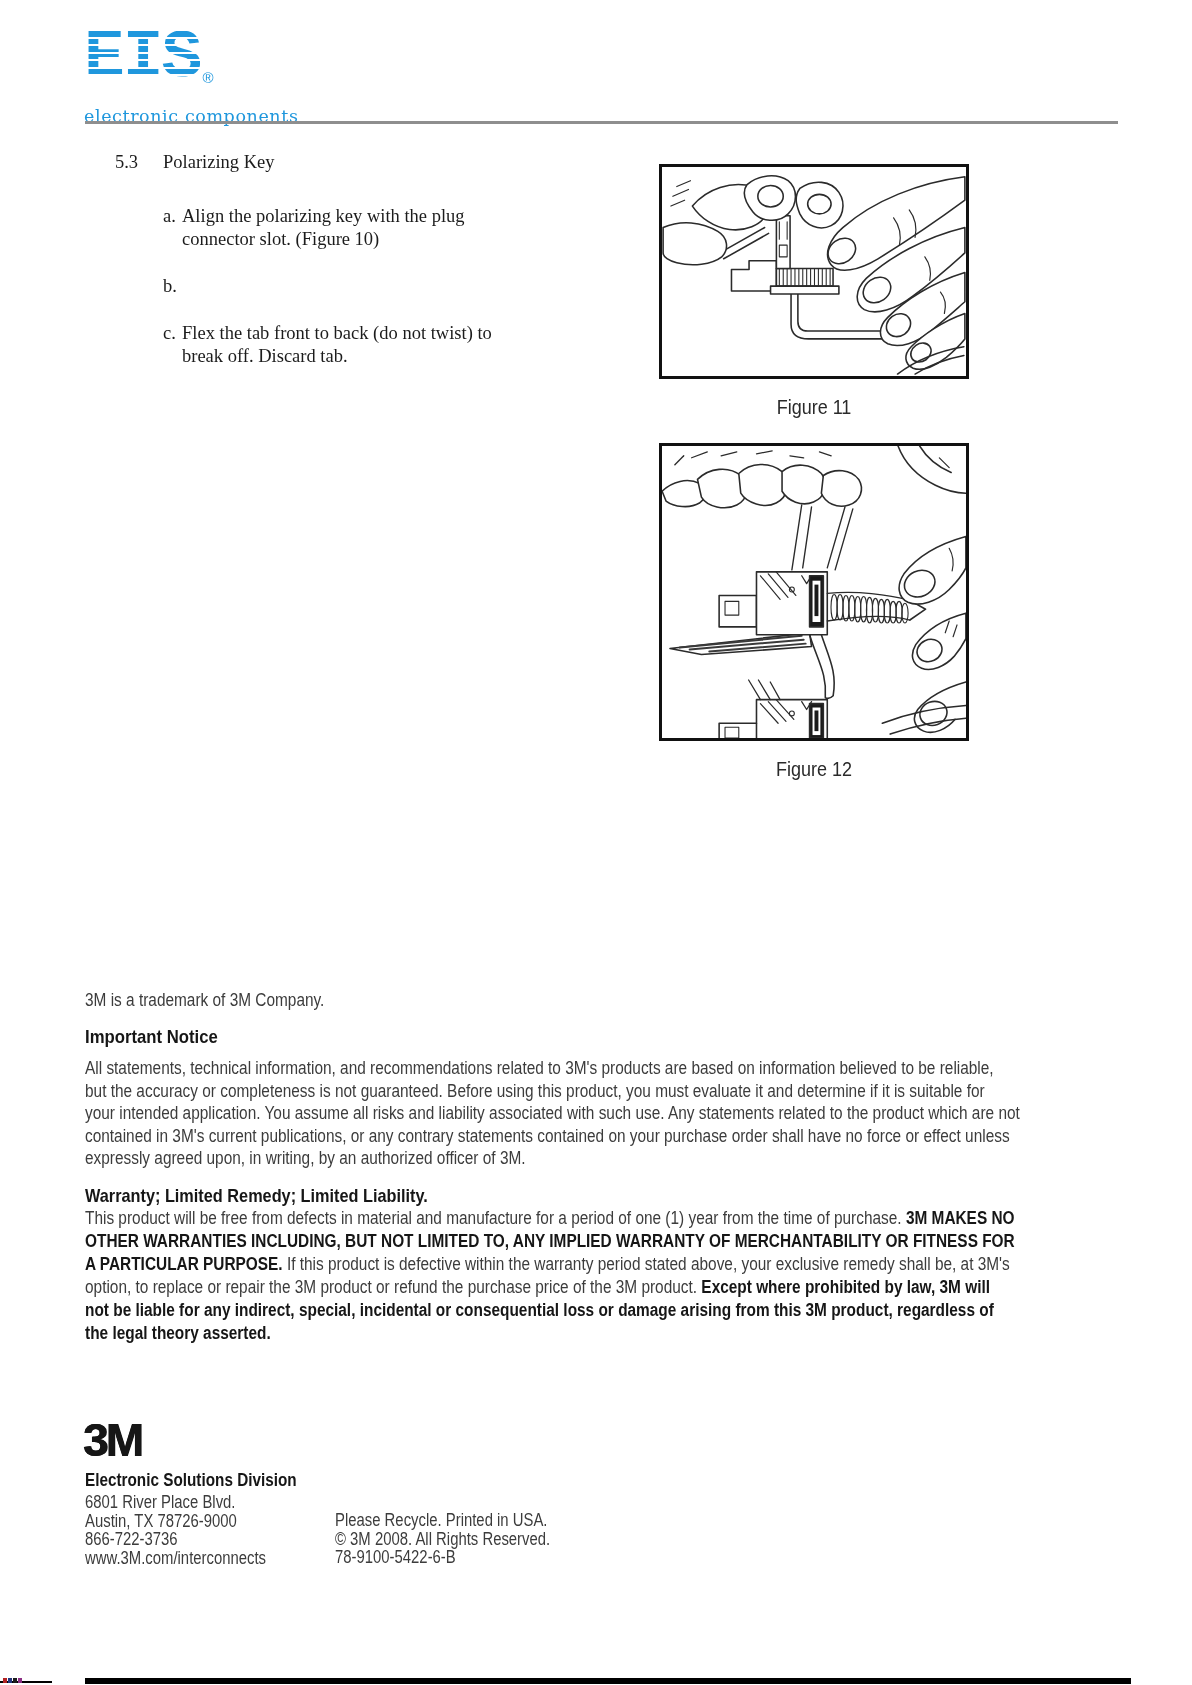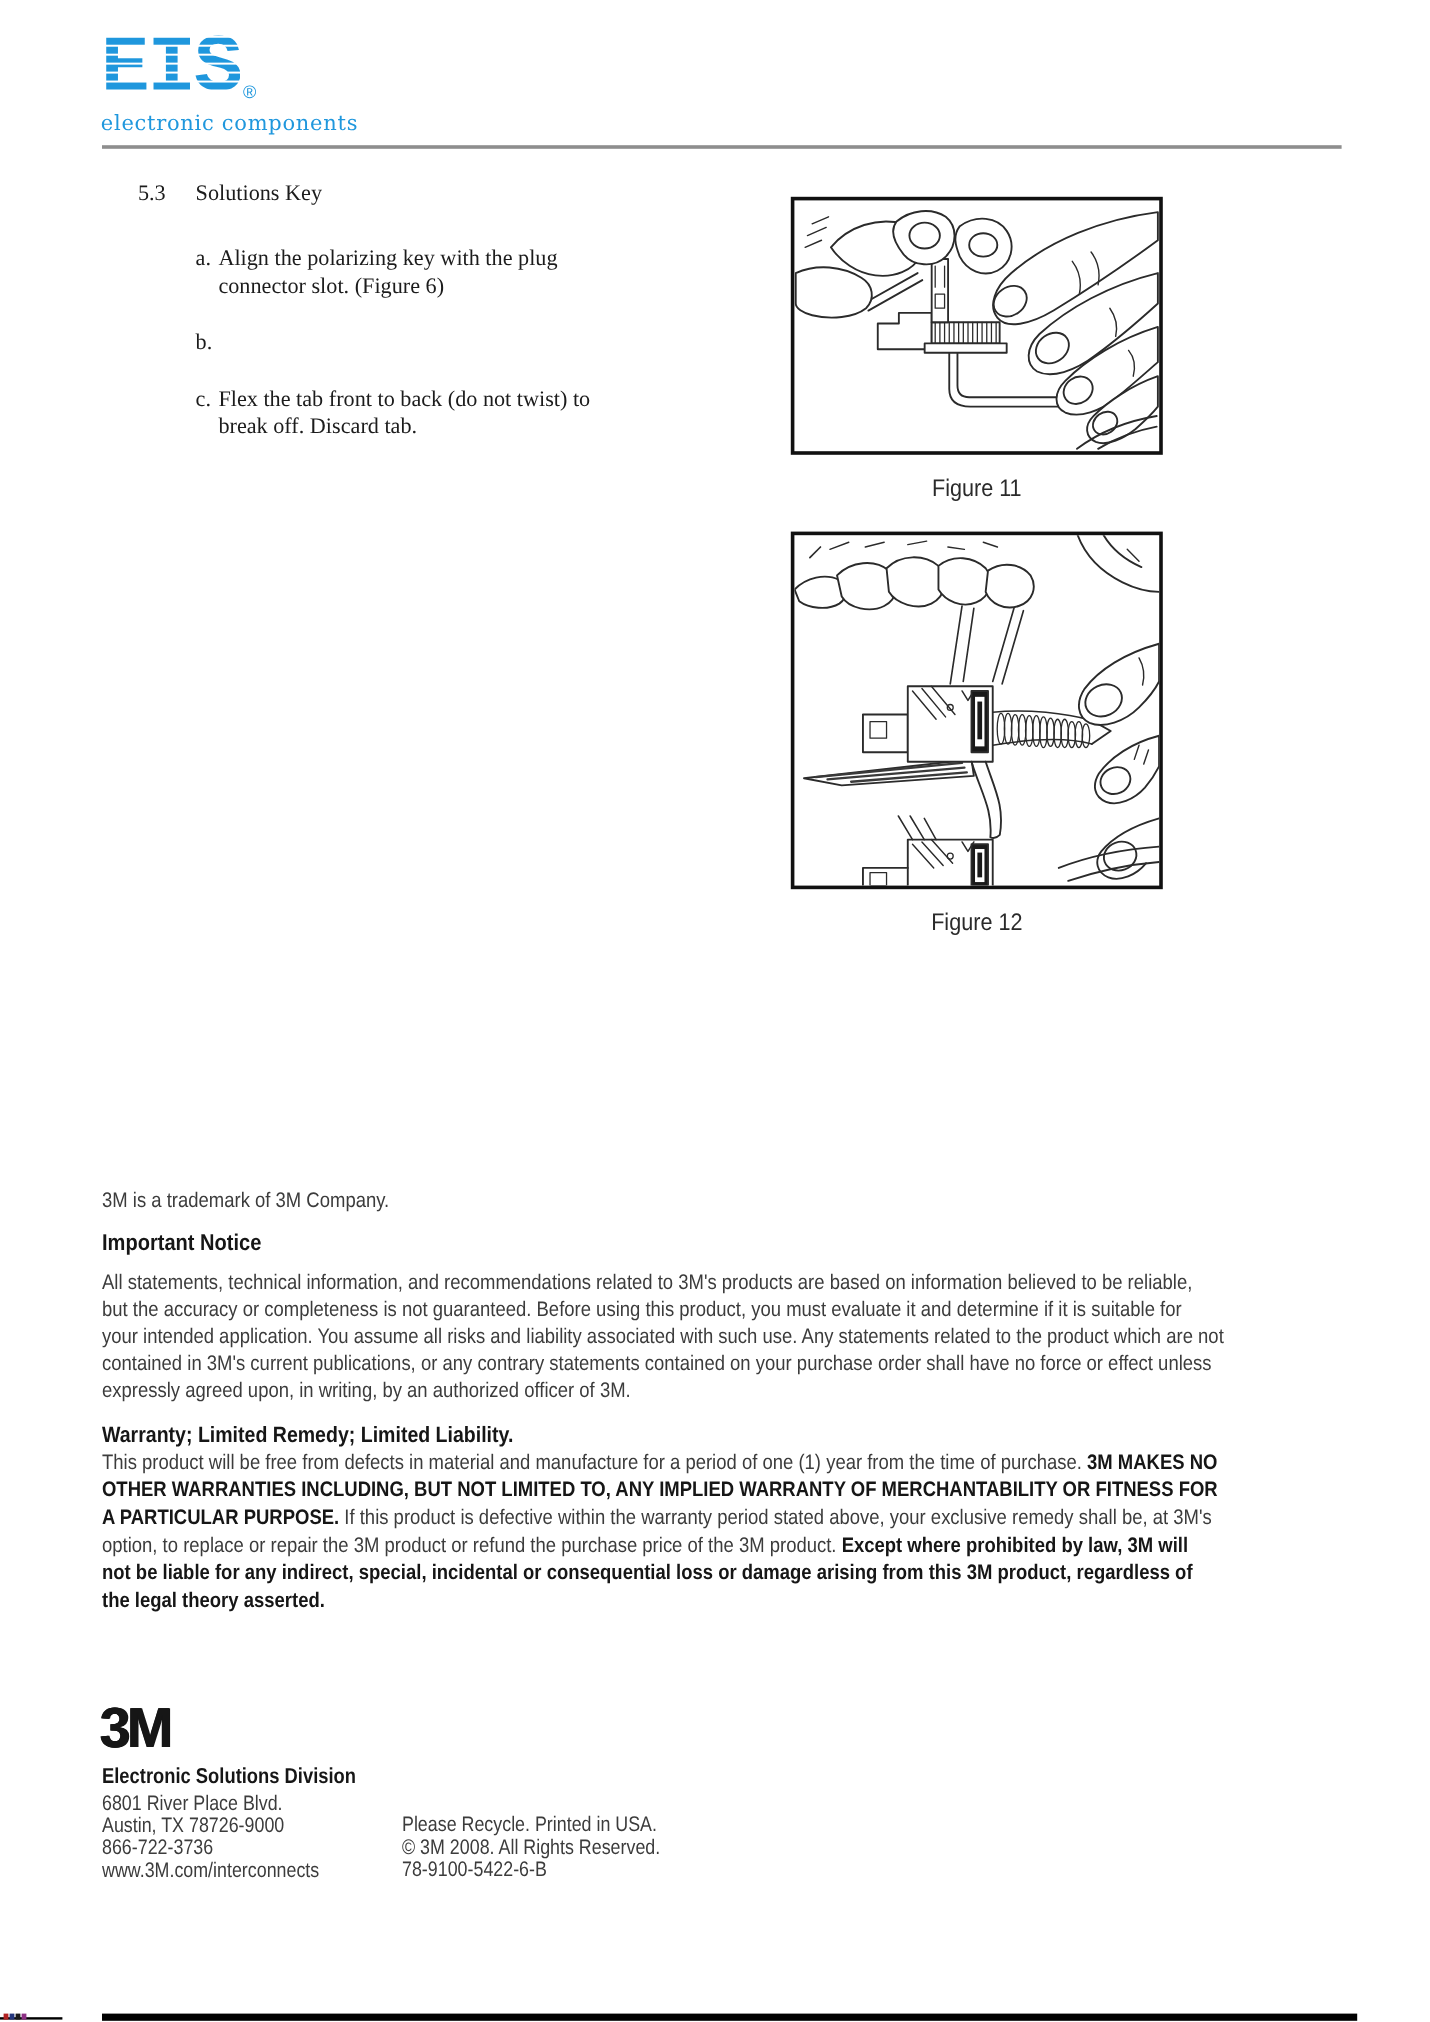--- a/index.html
+++ b/index.html
@@ -9,21 +9,21 @@
   
   .eis-logo { position:absolute; left:84px; top:24px; }
   .eis-text {
     display:inline-block;
     font-family:Liberation Mono, monospace; font-weight:bold;
     font-size:68px; line-height:1; letter-spacing:-2px;
     background:repeating-linear-gradient(to bottom,#1f97dd 0 5.5px,#ffffff 5.5px 7.5px);
     -webkit-background-clip:text; background-clip:text; color:transparent;
   }
   .eis-r { display:inline-block; color:#1f97dd; font-size:15px; vertical-align:bottom; margin-left:2px; margin-bottom:6px; }
-  .eis-tagline { color:#1f97dd; font-family:"DejaVu Serif", serif; font-size:17.5px; letter-spacing:0.6px; margin-top:1px; }
+  .eis-tagline { color:#1f97dd; font-family:"DejaVu Serif", serif; font-size:17.5px; letter-spacing:0.6px; margin-top:14px; }
 
   .top-rule { position:absolute; left:85px; top:121px; width:1033px; height:3px; background:#8e8e8e; }
 
   
   .section { position:absolute; left:90px; top:151px; width:530px;
              font-family:"Liberation Serif", serif; font-size:18.5px; color:#1c1c1c; }
   .section-header { display:flex; line-height:23px; }
   .section-number { width:73px; flex:none;text-align:center; }
   .steps { margin-left:73px; margin-top:31px; display:flex; flex-direction:column; gap:24px; }
   .step { display:flex; line-height:23px; }
@@ -76,27 +76,27 @@
 <div class="eis-logo">
   <span class="eis-text">EIS</span><span class="eis-r">®</span>
   <div class="eis-tagline">electronic components</div>
 </div>
 
 <div class="top-rule"></div>
 
 <div class="section">
   <div class="section-header">
     <span class="section-number">5.3</span>
-    <span class="section-title">Solutions Key</span>
+    <span class="section-title">Polarizing Key</span>
   </div>
   <div class="steps">
     <div class="step">
       <span class="step-label">a.</span>
       <span class="step-text">Align the polarizing key with the plug
-connector slot. (Figure 6)</span>
+connector slot. (Figure 10)</span>
     </div>
     <div class="step">
       <span class="step-label">b.</span>
     </div>
     <div class="step">
       <span class="step-label">c.</span>
       <span class="step-text">Flex the tab front to back (do not twist) to
 break off. Discard tab.</span>
     </div>
   </div>

